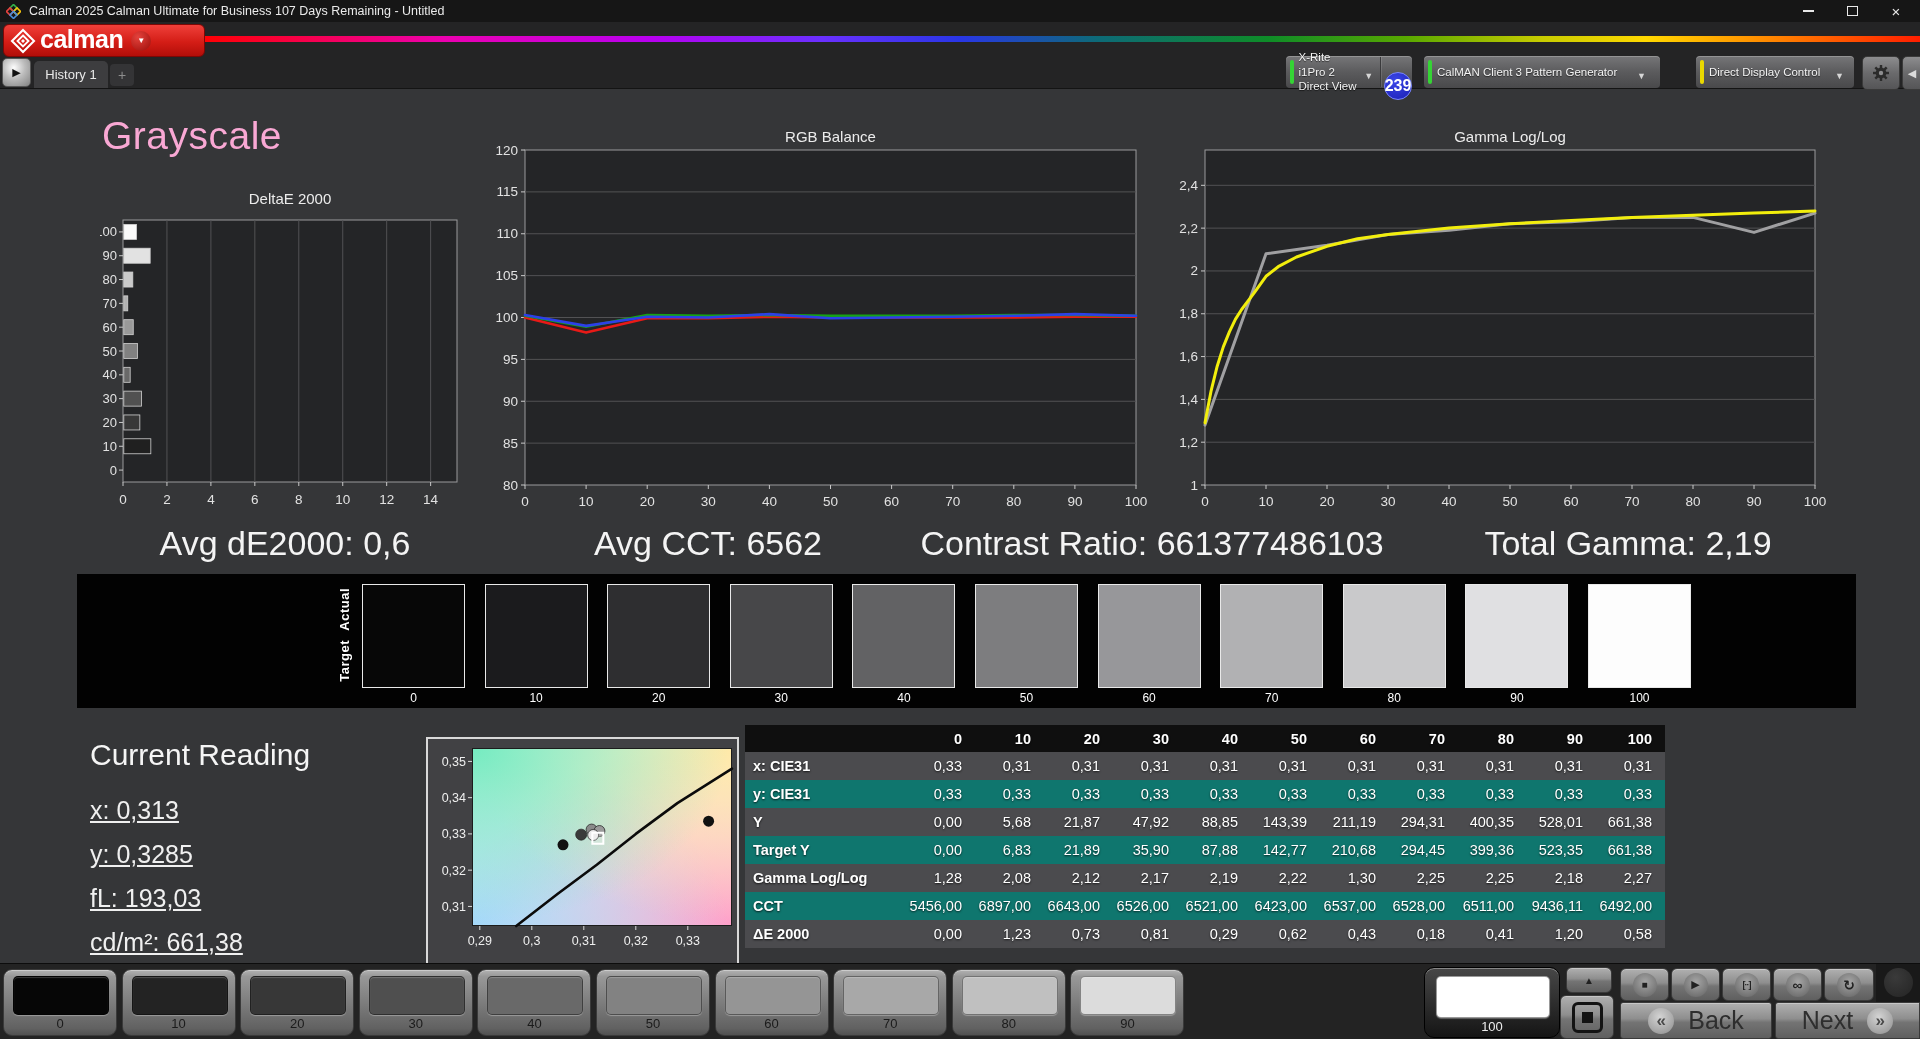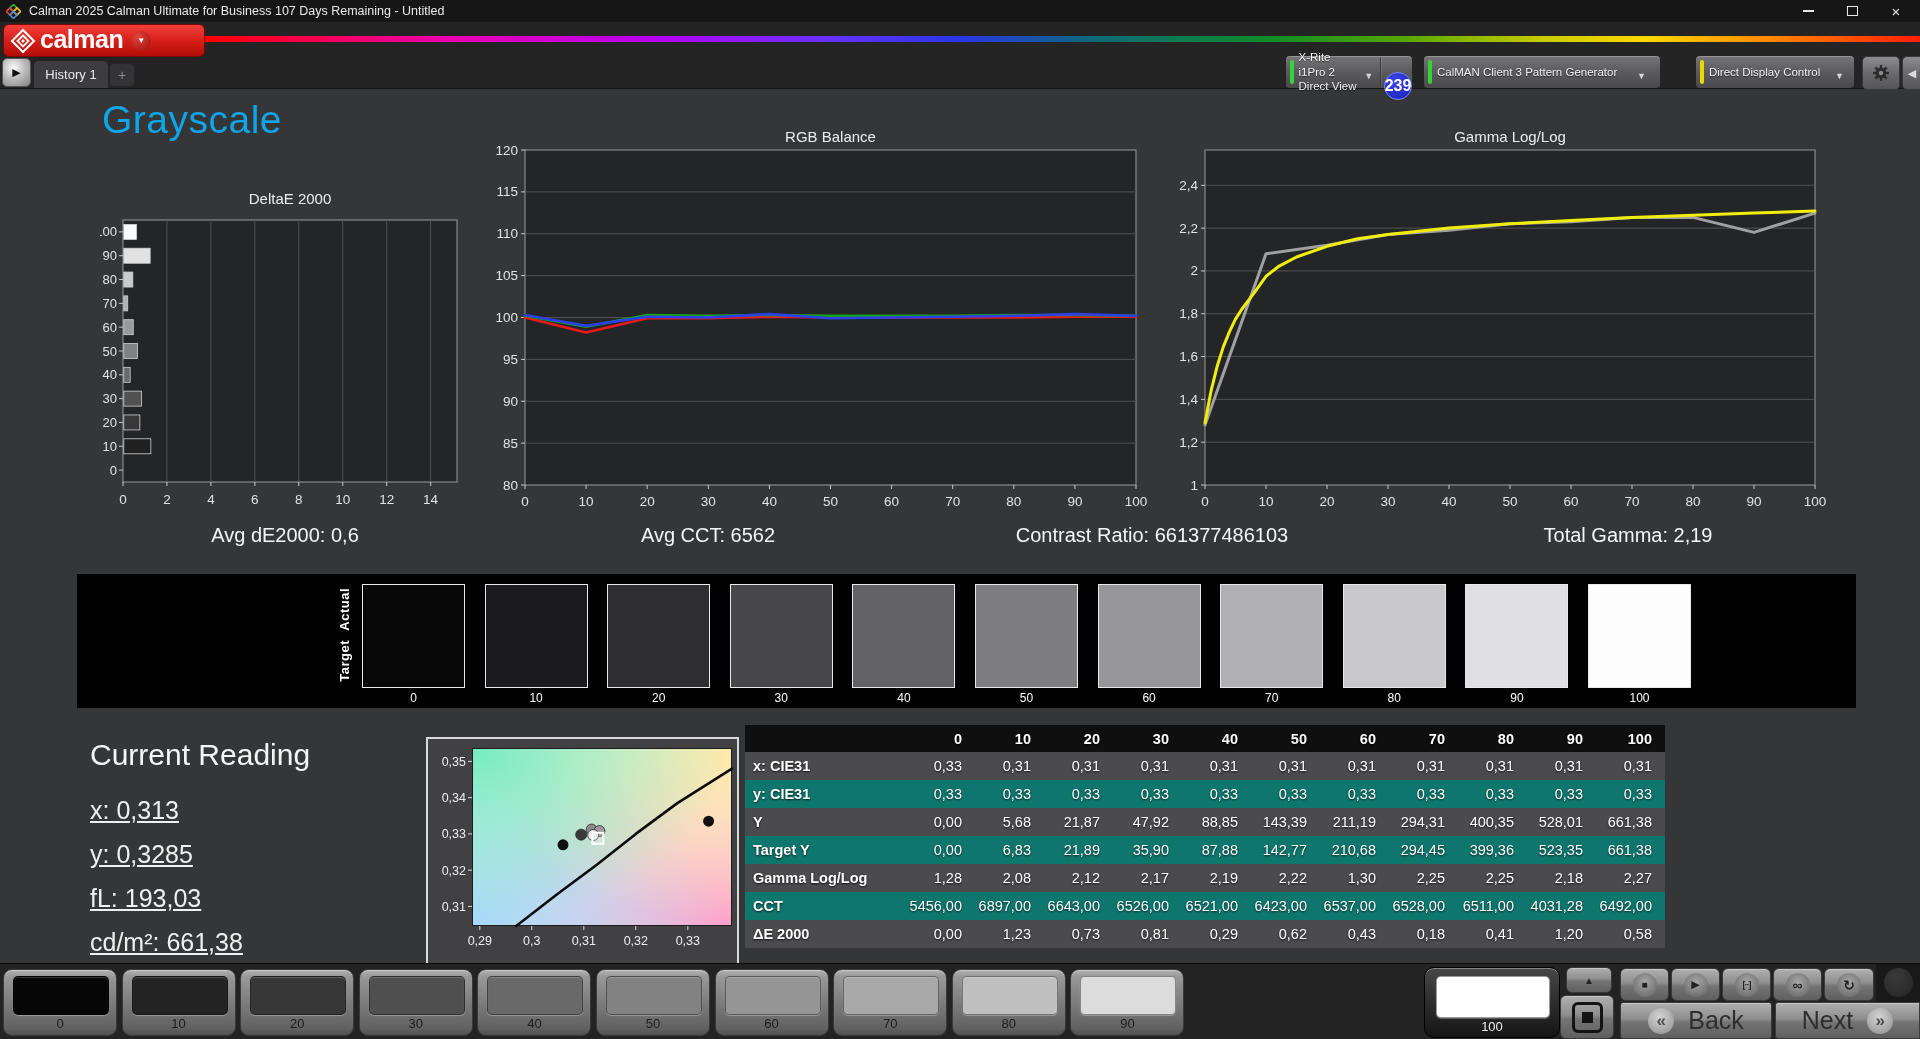--- a/index.html
+++ b/index.html
@@ -48,22 +48,22 @@
   #meter-box{left:1286px;width:126px;}
   #pattern-box{left:1424px;width:236px;}
   #display-box{left:1696px;width:158px;}
   .sq-btn{top:34px;width:36px;height:32px;border-radius:5px;border:1px solid #3a3a3a;
     background:linear-gradient(180deg,#8d8d8f,#6a6a6c 50%,#555557);
     display:flex;align-items:center;justify-content:center;}
   #gear-btn{left:1862px;}
   #collapse-btn{left:1902px;width:18px;border-radius:5px 0 0 5px;color:#dcdcdc;font-size:11px;}
 
   
-  #page-title{left:102px;top:98px;font-size:39px;color:#0ea5e9;letter-spacing:.5px;}
-  .stat{top:524px;font-size:20px;color:#f4f4f4;white-space:nowrap;transform:translateX(-50%);}
+  #page-title{left:102px;top:114px;font-size:39px;color:#f9a8d4;letter-spacing:.5px;}
+  .stat{top:524px;font-size:34px;color:#f4f4f4;white-space:nowrap;transform:translateX(-50%);}
 
   
   #strip{left:77px;top:574px;width:1779px;height:134px;background:#020202;}
   .strip-rot{position:absolute;left:260px;writing-mode:vertical-rl;transform:rotate(180deg);
     font-size:13px;font-weight:bold;color:#fff;letter-spacing:.5px;}
   .swatch{position:absolute;top:10px;width:103px;height:104px;border:1px solid #e9e9e9;box-sizing:border-box;}
   .swatch-num{position:absolute;top:117px;font-size:12px;color:#fff;width:103px;text-align:center;}
 
   
   #cr-title{left:90px;top:738px;font-size:30px;color:#f5f5f5;}
@@ -542,21 +542,21 @@
       <div class="tlabel">CCT</div>
       <div class="tcell">5456,00</div>
       <div class="tcell">6897,00</div>
       <div class="tcell">6643,00</div>
       <div class="tcell">6526,00</div>
       <div class="tcell">6521,00</div>
       <div class="tcell">6423,00</div>
       <div class="tcell">6537,00</div>
       <div class="tcell">6528,00</div>
       <div class="tcell">6511,00</div>
-      <div class="tcell">4031,28</div>
+      <div class="tcell">9436,11</div>
       <div class="tcell">6492,00</div>
     </div>
     <div class="trow dark">
       <div class="tlabel">ΔE 2000</div>
       <div class="tcell">0,00</div>
       <div class="tcell">1,23</div>
       <div class="tcell">0,73</div>
       <div class="tcell">0,81</div>
       <div class="tcell">0,29</div>
       <div class="tcell">0,62</div>

